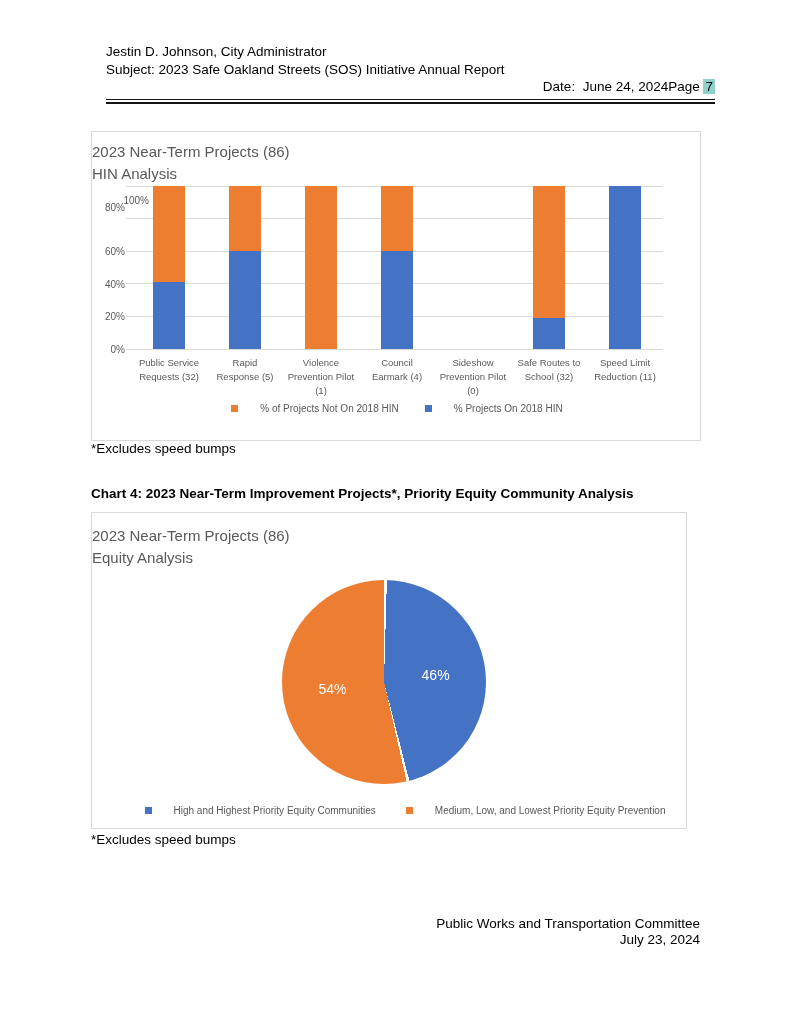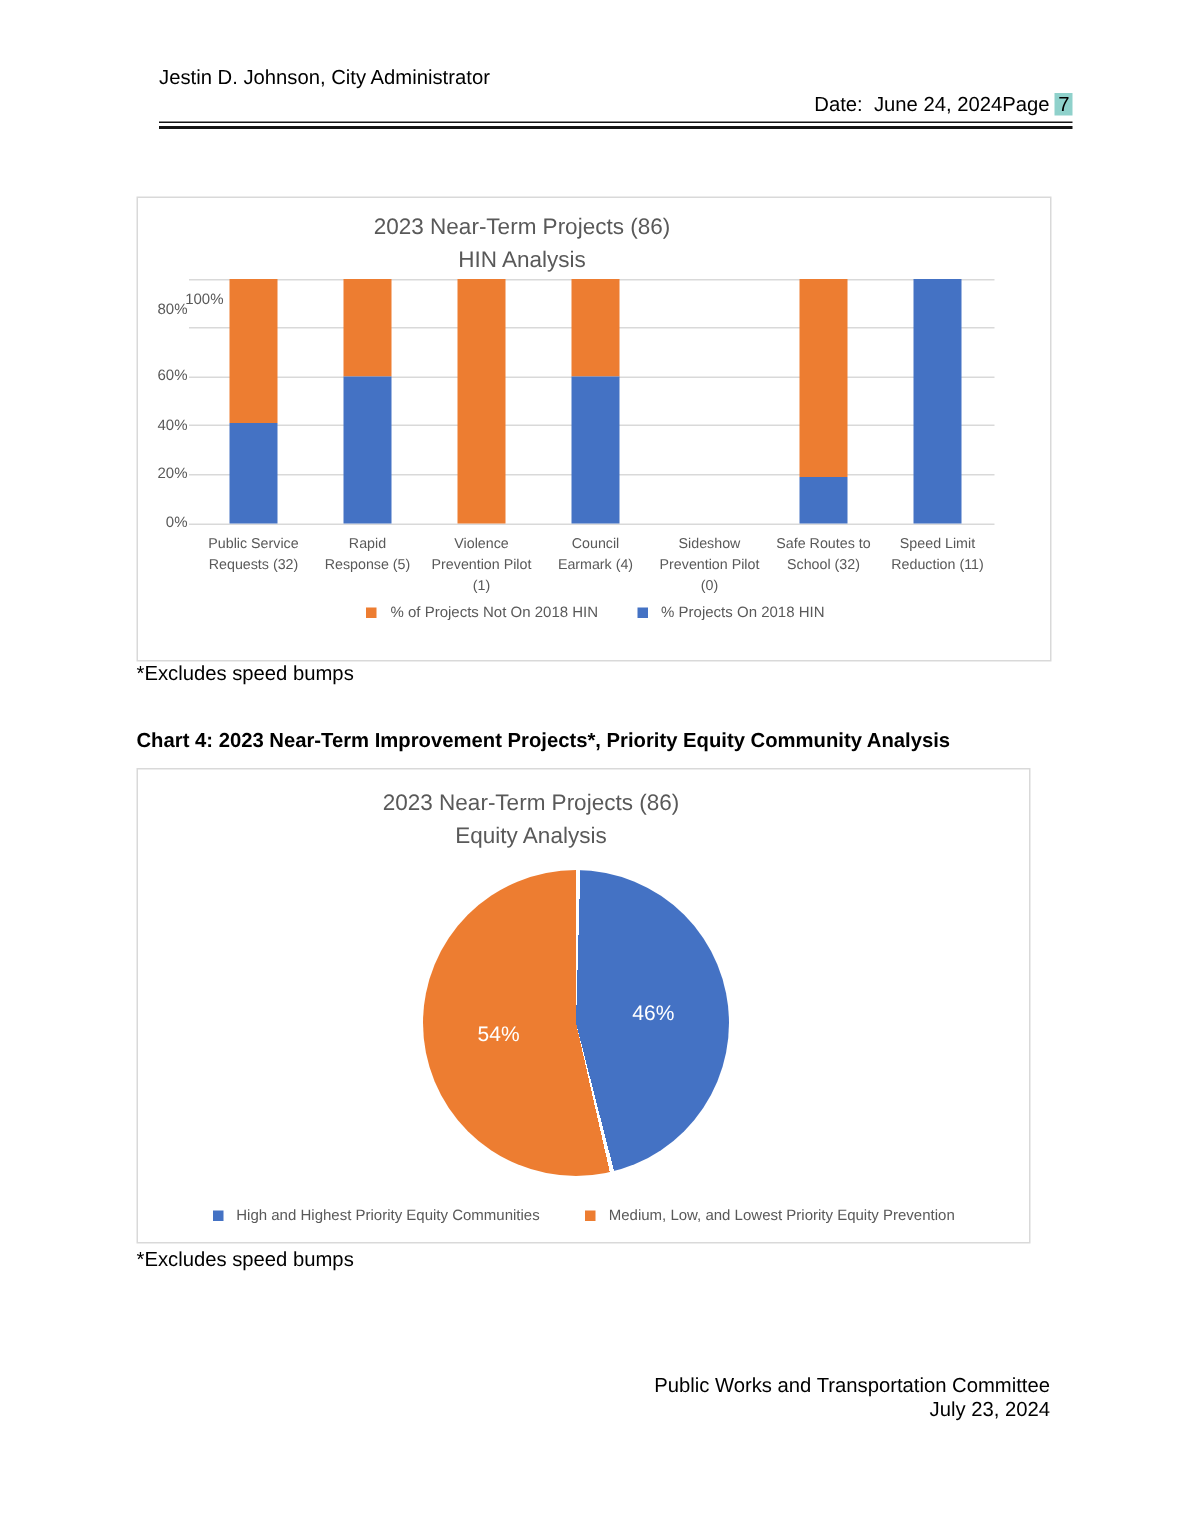--- a/index.html
+++ b/index.html
@@ -10,55 +10,56 @@
   
   .header{position:absolute;left:106px;top:43px;width:609px;font-size:13.5px;line-height:17.5px}
   .header-row{display:flex;justify-content:flex-end}
   .date-text{white-space:pre}
   .pg-hl{padding:0 2px}
   .rule{margin-top:3px;height:2px;border-top:1.5px solid #141414;border-bottom:2px solid #141414}
   
   .chart-box{position:absolute;background:#fff;border:1px solid #d9d9d9}
   #chart1{left:91px;top:131px;width:608px;height:308px}
   #chart2{left:91px;top:512px;width:594px;height:315px}
-  .chart-title{position:absolute;left:0;text-align:center;font-size:15px;color:#595959;white-space:nowrap}
+  .chart-title{position:absolute;left:0;font-size:15px;color:#595959;white-space:nowrap}
   #chart1 .chart-title{right:96px}
   #chart2 .chart-title{right:70px}
   .t-line1{top:11px}.t-line2{top:33px}
   #chart2 .t-line1{top:14px}#chart2 .t-line2{top:36px}
   
   .ylab{position:absolute;left:0;width:33px;text-align:right;font-size:10px;color:#595959;transform:translateY(-50%)}
   #c1-plot{position:absolute;left:39px;top:54px;width:532px;height:163px}
   .grid{position:absolute;left:-5px;right:0;height:1px;background:#d9d9d9}
   .colwrap{position:absolute;left:0;top:0;width:100%;height:100%;display:flex}
   .col{flex:1;display:flex;flex-direction:column;justify-content:flex-end;align-items:center}
   .seg{width:32px}
   #c1-cats{position:absolute;left:39px;top:224px;width:532px;display:flex}
   .cat{flex:1;text-align:center;font-size:9.5px;line-height:14px;color:#595959;padding:0 3px}
   
   .legend{position:absolute;display:flex;justify-content:center;align-items:center;font-size:10px;color:#595959}
   #c1-legend{left:39px;width:532px;top:271px;gap:26px}
-  #c2-legend{left:0;width:100%;top:292px;gap:30px}
-  .litem{display:flex;align-items:center;gap:9px;white-space:nowrap}
+  #c2-legend{left:16px;width:100%;top:292px;gap:30px}
+  .litem{display:flex;align-items:center;gap:22px;white-space:nowrap}
   .sq{width:7px;height:7px;display:inline-block;flex:none}
   
   #pie{position:absolute;left:190px;top:67px;width:204px;height:204px;border-radius:50%}
   .pie-label{position:absolute;transform:translate(-50%,-50%);color:#fff;font-size:14px}
   
   .note{position:absolute;left:91px;font-size:13.5px}
   #note1{top:441px}
   #note2{top:832px}
   .heading{position:absolute;left:91px;top:486px;font-size:13.5px;font-weight:bold}
   .footer{position:absolute;left:91px;top:916px;width:609px;text-align:right;font-size:13.5px;line-height:15.5px}
 </style>
 </head>
 <body>
 
 <div class="header">
   <div>Jestin D. Johnson, City Administrator</div>
+  <div>Subject: 2023 Safe Oakland Streets (SOS) Initiative Annual Report</div>
   <div class="header-row">
     <span class="date-text">Date:  June 24, 2024</span>
     <span><span>Page </span><span class="pg-hl" id="pg-num" style="background: rgb(143, 209, 203);">7</span></span>
   </div>
   <div class="rule"></div>
 </div>
 
 <div class="chart-box" id="chart1">
   <div class="chart-title t-line1">2023 Near-Term Projects (86)</div>
   <div class="chart-title t-line2">HIN Analysis</div>

